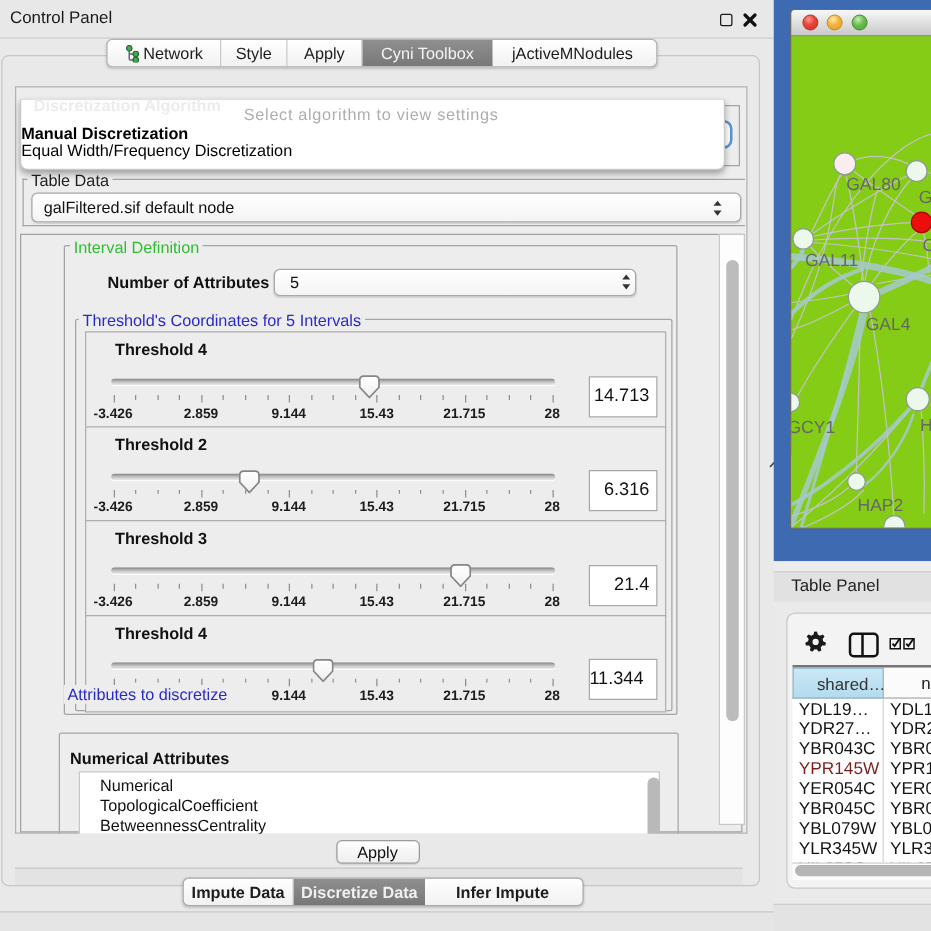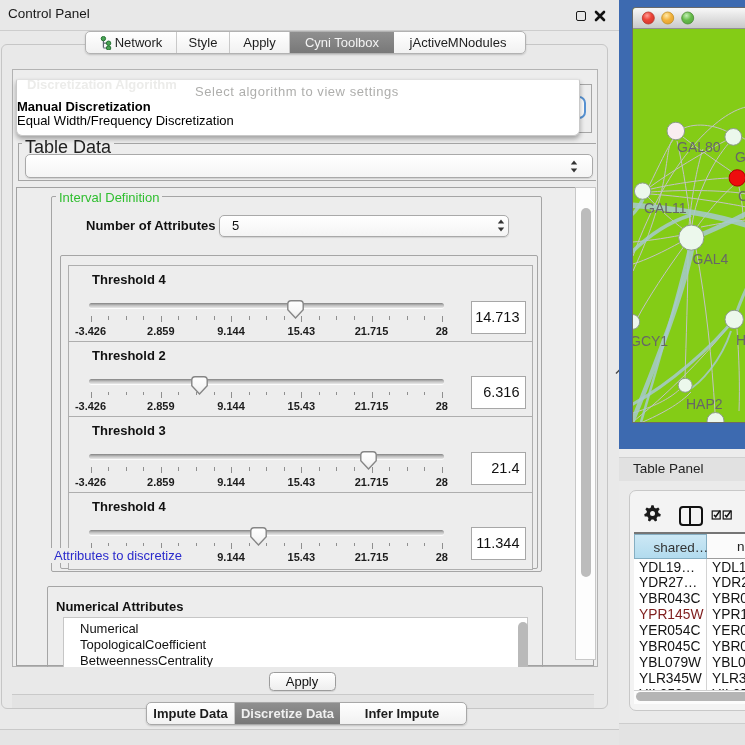--- a/index.html
+++ b/index.html
@@ -17,37 +17,39 @@
 <div style="position:absolute;left:1px;top:44px;width:605px;height:663px;border:1px solid #c6c6c6;border-radius:6px;background:#e9e9e9"></div>
 <div style="position:absolute;left:12px;top:69px;width:584px;height:596px;border:1px solid #b3b3b3;background:#ededed"></div>
 <div style="position:absolute;left:0;top:0;width:745px;height:667px;overflow:hidden">
     <div style="position:absolute;left:20px;top:84px;width:570px;height:47px;border:1px solid #a5a5a5"></div>
 <div style="position:absolute;left:540px;top:96px;width:42px;height:19px;border:2.6px solid #5792d2;border-radius:7px;background:#fdfdfd"></div>
 <svg width="8" height="13" viewBox="0 0 8 13" style="position:absolute;left:567px;top:99px;opacity:.5">
       <path d="M4,0.5 L7.3,4.8 H0.7 Z" fill="#555"></path>
       <path d="M4,12.5 L7.3,8.2 H0.7 Z" fill="#555"></path>
     </svg>
 <div style="position:absolute;left:18px;top:143px;width:577px;height:36px;border:1px solid #a5a5a5;border-right:none"></div>
-<div style="position:absolute;left:22px;top:136.5px;background:#ededed;padding:0 3px;font-size:18px;color:#222">Table Data</div>
+<div style="position:absolute;left:22px;top:136.5px;background:#ededed;padding:0 3px;font-size:13px;color:#222">Table Data</div>
 <div style="position:absolute;left:24.5px;top:154px;width:568px;height:24px;border:1px solid #a9a9a9;border-radius:5px;background:linear-gradient(#ffffff,#f4f4f4);box-sizing:border-box;box-shadow:0 1px 1px rgba(0,0,0,.12)"></div>
+<div style="position:absolute;left:35px;top:154px;height:24px;line-height:24px;font-size:13px;color:#111">galFiltered.sif default node</div>
 <svg width="8" height="13" viewBox="0 0 8 13" style="position:absolute;left:570px;top:160px">
       <path d="M4,0.5 L7.2,4.6 H0.8 Z" fill="#333"></path>
       <path d="M4,12.5 L7.2,8.4 H0.8 Z" fill="#333"></path>
     </svg>
 <div style="position:absolute;left:15.5px;top:186.5px;width:578px;height:479px;border:1px solid #a2a2a2;box-sizing:border-box"></div>
 <div style="position:absolute;left:51px;top:196px;width:489px;height:374px;border:1px solid #a5a5a5;border-radius:2px"></div>
 <div style="position:absolute;left:56px;top:189.5px;background:#ededed;padding:0 3px;font-size:13px;color:#2fbe2f">Interval Definition</div>
 <div style="position:absolute;left:86px;top:218px;font-weight:bold;font-size:13px;color:#111">Number of Attributes</div>
 <div style="position:absolute;left:219px;top:214.5px;width:290px;height:22px;border:1px solid #a9a9a9;border-radius:5px;background:linear-gradient(#ffffff,#f4f4f4);box-sizing:border-box;box-shadow:0 1px 1px rgba(0,0,0,.12)"></div>
 <div style="position:absolute;left:232px;top:214.5px;height:22px;line-height:22px;font-size:13px;color:#111">5</div>
 <svg width="8" height="13" viewBox="0 0 8 13" style="position:absolute;left:497px;top:219px">
       <path d="M4,0.5 L7.2,4.6 H0.8 Z" fill="#333"></path>
       <path d="M4,12.5 L7.2,8.4 H0.8 Z" fill="#333"></path>
     </svg>
 <div style="position:absolute;left:60px;top:255px;width:476px;height:312px;border:1px solid #a5a5a5;border-radius:2px"></div>
+<div style="position:absolute;left:63px;top:248.5px;background:#ededed;padding:0 3px;font-size:13px;color:#2a2acc">Threshold's Coordinates for 5 Intervals</div>
 <div style="position:absolute;left:68px;top:265px;width:463px;height:76px;border:1px solid #aeaeae;background:#ededed"></div>
 <div style="position:absolute;left:92px;top:272px;font-weight:bold;font-size:13px;color:#111">Threshold 4</div>
 <div style="position:absolute;left:89px;top:303px;width:355px;height:5px;border-radius:3px;background:linear-gradient(#828282,#bdbdbd 45%,#e9e9e9);box-shadow:0 1px 0 rgba(255,255,255,.8)"></div>
 <div style="position:absolute;left:90.5px;top:316px;width:1px;height:6px;background:#8f8f8f"></div>
     <div style="position:absolute;left:108.1px;top:316px;width:1px;height:3.5px;background:#8f8f8f"></div>
     <div style="position:absolute;left:125.6px;top:316px;width:1px;height:3.5px;background:#8f8f8f"></div>
     <div style="position:absolute;left:143.2px;top:316px;width:1px;height:3.5px;background:#8f8f8f"></div>
     <div style="position:absolute;left:160.8px;top:316px;width:1px;height:6px;background:#8f8f8f"></div>
     <div style="position:absolute;left:178.3px;top:316px;width:1px;height:3.5px;background:#8f8f8f"></div>
     <div style="position:absolute;left:195.9px;top:316px;width:1px;height:3.5px;background:#8f8f8f"></div>
@@ -197,21 +199,21 @@
 <svg width="17" height="19" viewBox="0 0 17 19" style="position:absolute;left:250.1px;top:526.7px">
 <defs>
         <linearGradient id="tg4" x1="0" y1="0" x2="0" y2="1">
 <stop offset="0" stop-color="#ffffff"></stop>
           <stop offset="0.55" stop-color="#f7f7f7"></stop>
           <stop offset="1" stop-color="#ececec"></stop>
         </linearGradient>
       </defs>
 <path d="M4,0.8 H13 Q16.2,0.8 16.2,4 V9.8 L8.5,18 L0.8,9.8 V4 Q0.8,0.8 4,0.8 Z" fill="url(#tg4)" stroke="#858585" stroke-width="1.4"></path>
     </svg>
-<div style="position:absolute;left:470.5px;top:527.0px;width:55px;height:33px;border:1px solid #a7a7a7;background:#fff;box-sizing:border-box;font-size:14.5px;color:#111;text-align:right;line-height:31px;padding-right:5px">11.344</div>
+<div style="position:absolute;left:470.5px;top:527.0px;width:55px;height:33px;border:1px solid #a7a7a7;background:#fff;box-sizing:border-box;font-size:14.5px;color:#111;line-height:31px;padding-right:5px">11.344</div>
 <div style="position:absolute;left:47px;top:586px;width:494px;height:120px;border:1px solid #a5a5a5;border-radius:2px"></div>
 <div style="position:absolute;left:51px;top:548px;background:#ededed;padding:0 3px;font-size:13px;color:#2a2acc">Attributes to discretize</div>
 <div style="position:absolute;left:56px;top:599px;font-weight:bold;font-size:13px;color:#111">Numerical Attributes</div>
 <div style="position:absolute;left:63px;top:616.5px;width:465px;height:80px;background:#ffffff;border:1px solid #c6c6c6;box-sizing:border-box"></div>
 <div style="position:absolute;left:80px;top:621px;font-size:13px;color:#111">Numerical</div>
 <div style="position:absolute;left:80px;top:637px;font-size:13px;color:#111">TopologicalCoefficient</div>
 <div style="position:absolute;left:80px;top:653px;font-size:13px;color:#111">BetweennessCentrality</div>
 <div style="position:absolute;left:518px;top:622px;width:9.5px;height:60px;border-radius:5px;background:#b9b9b9"></div>
 <div style="position:absolute;left:574.5px;top:187px;width:19px;height:471px;background:#fdfdfd;border:1px solid #c8c8c8"></div>
 <div style="position:absolute;left:581px;top:208px;width:10px;height:369px;border-radius:5.5px;background:#bcbcbc"></div>

